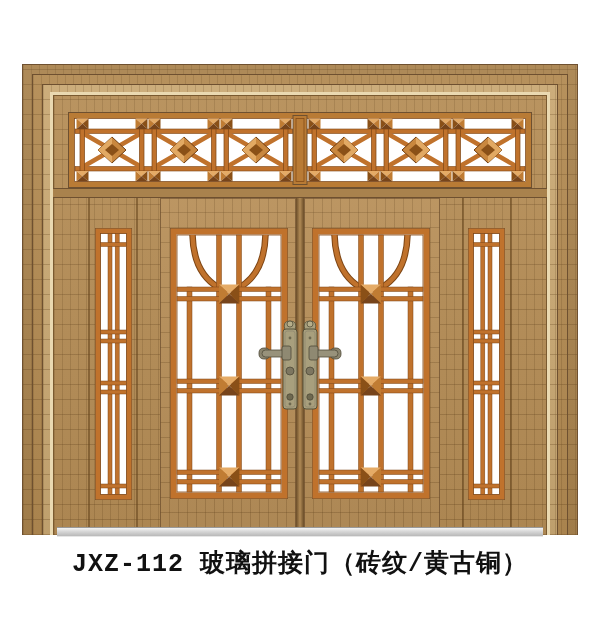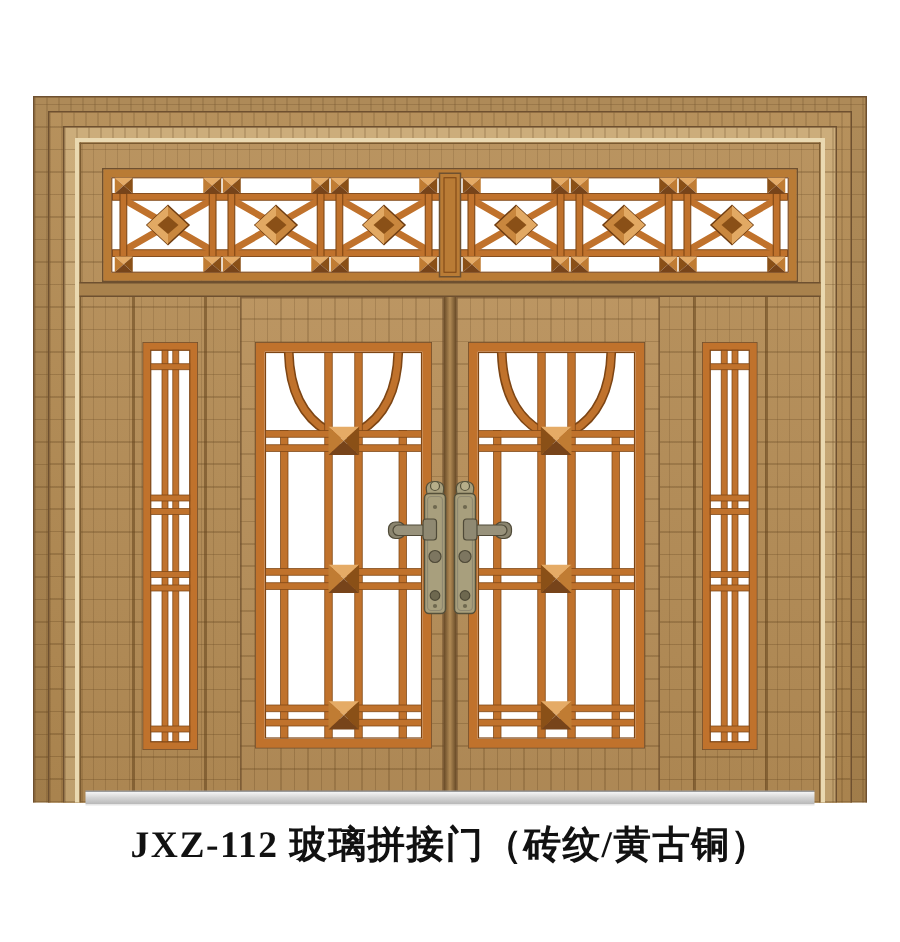--- a/index.html
+++ b/index.html
@@ -1,18 +1,18 @@
 <!DOCTYPE html>
 <html><head>
 <meta charset="utf-8">
 <style>
   html,body{margin:0;padding:0;background:#ffffff;}
   .stage{
     position:relative;width:600px;height:628px;background:#ffffff;overflow:hidden;
-    font-family:Liberation Serif, serif;
+    font-family:Liberation Mono, monospace;
   }
   
   .brick{
     background-color:#b58d56;
     background-image:
       linear-gradient(rgba(255,255,255,.06),rgba(0,0,0,.05)),
       repeating-linear-gradient(0deg, rgba(100,68,28,.30) 0 1px, rgba(0,0,0,0) 1px 15px),
       repeating-linear-gradient(90deg, rgba(100,68,28,.22) 0 1px, rgba(0,0,0,0) 1px 8px);
   }
   

